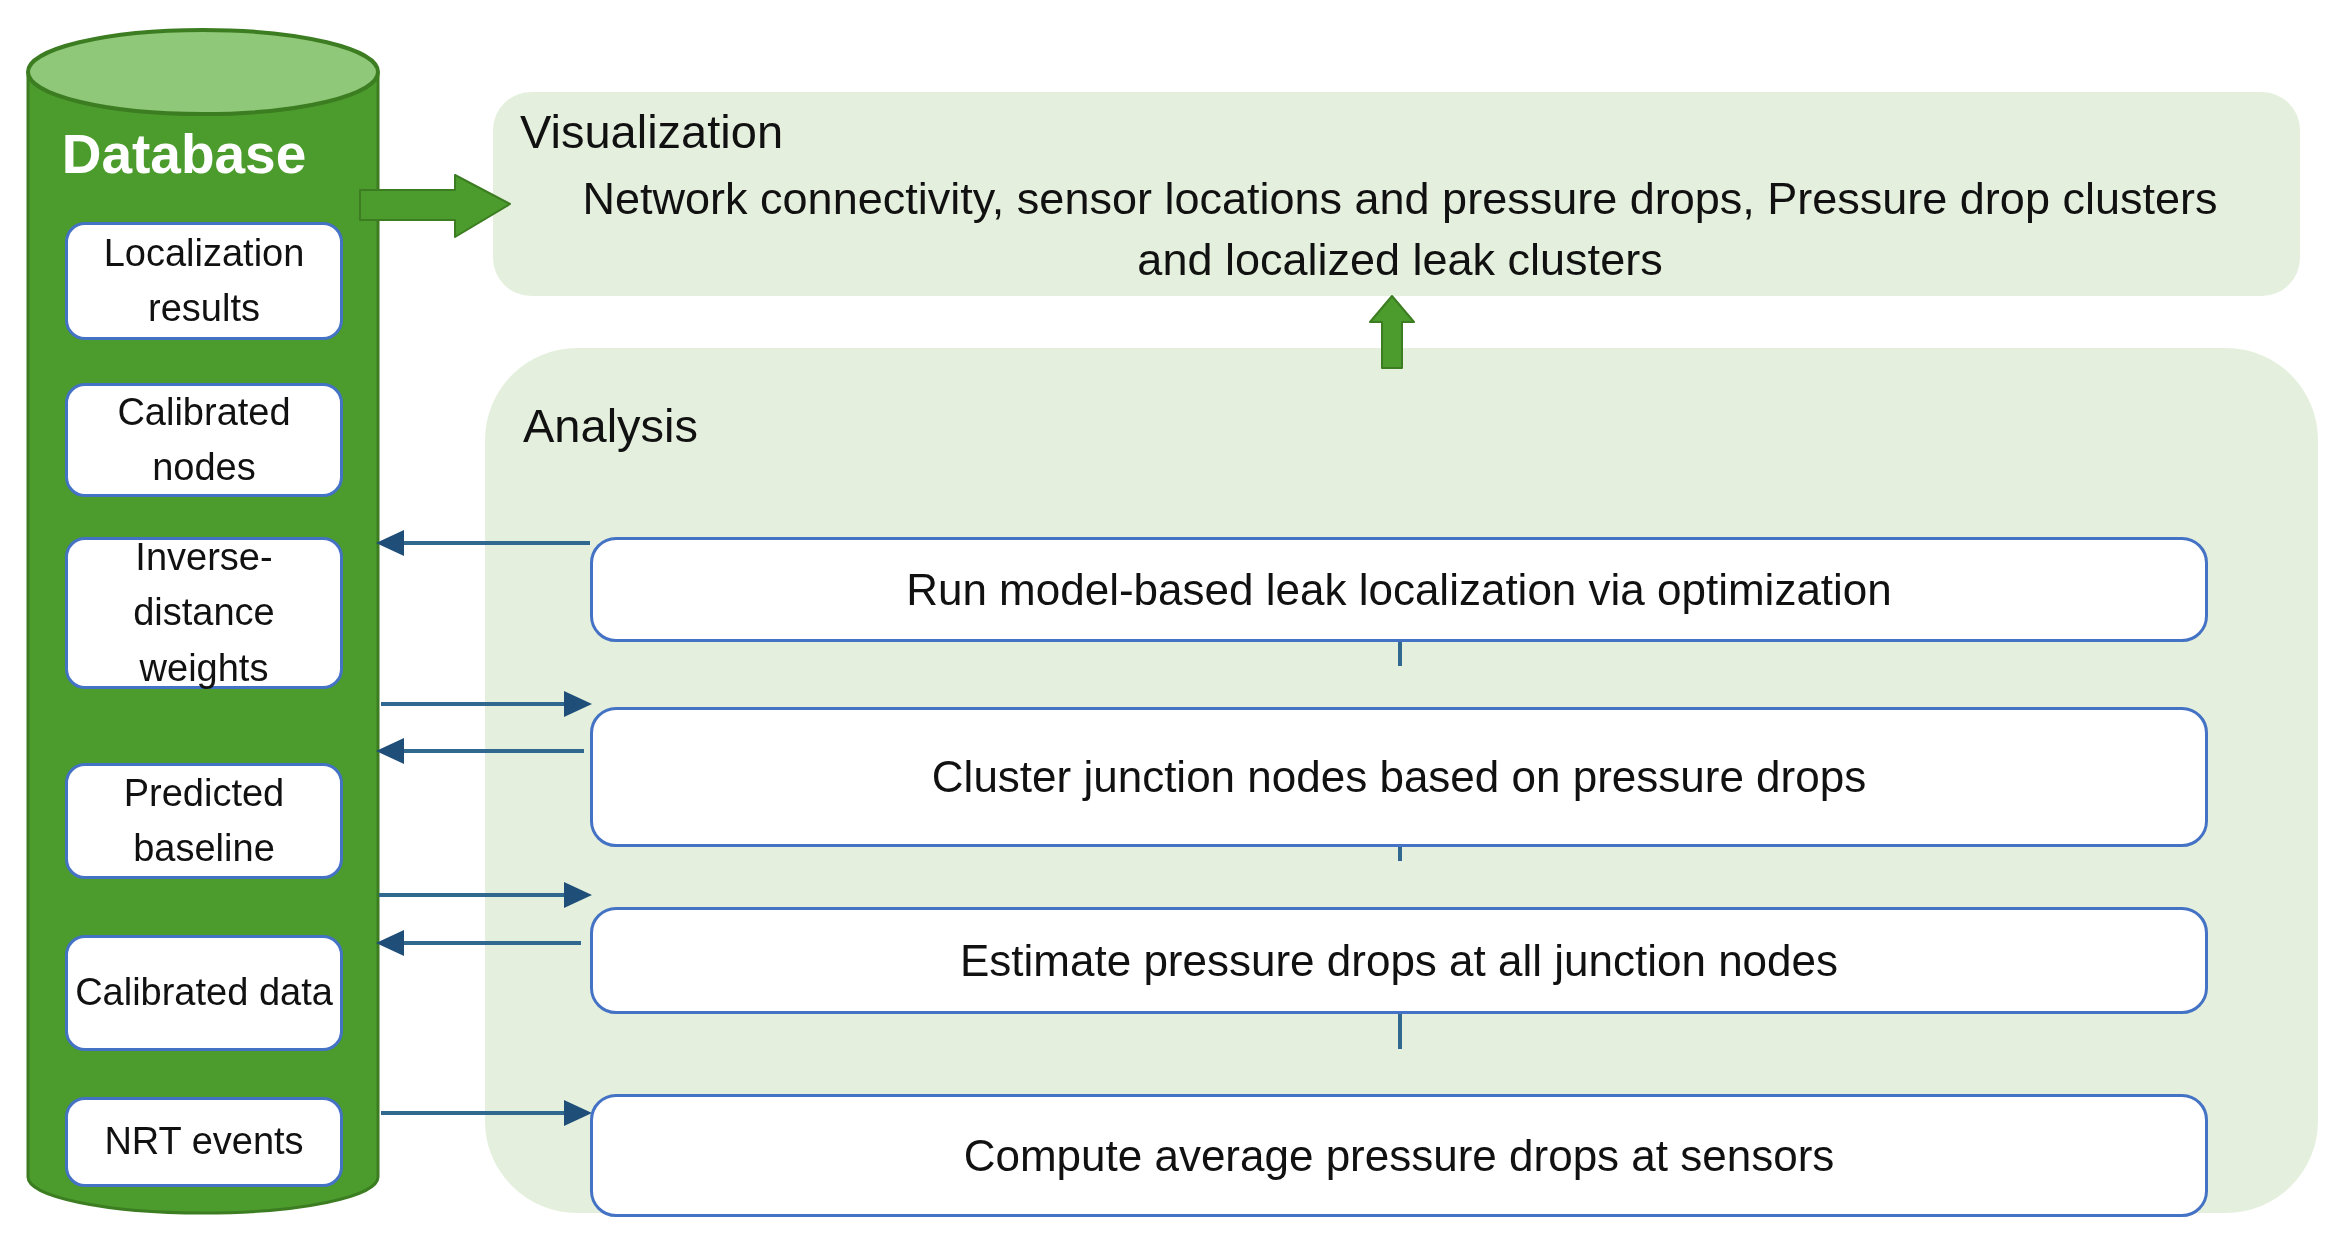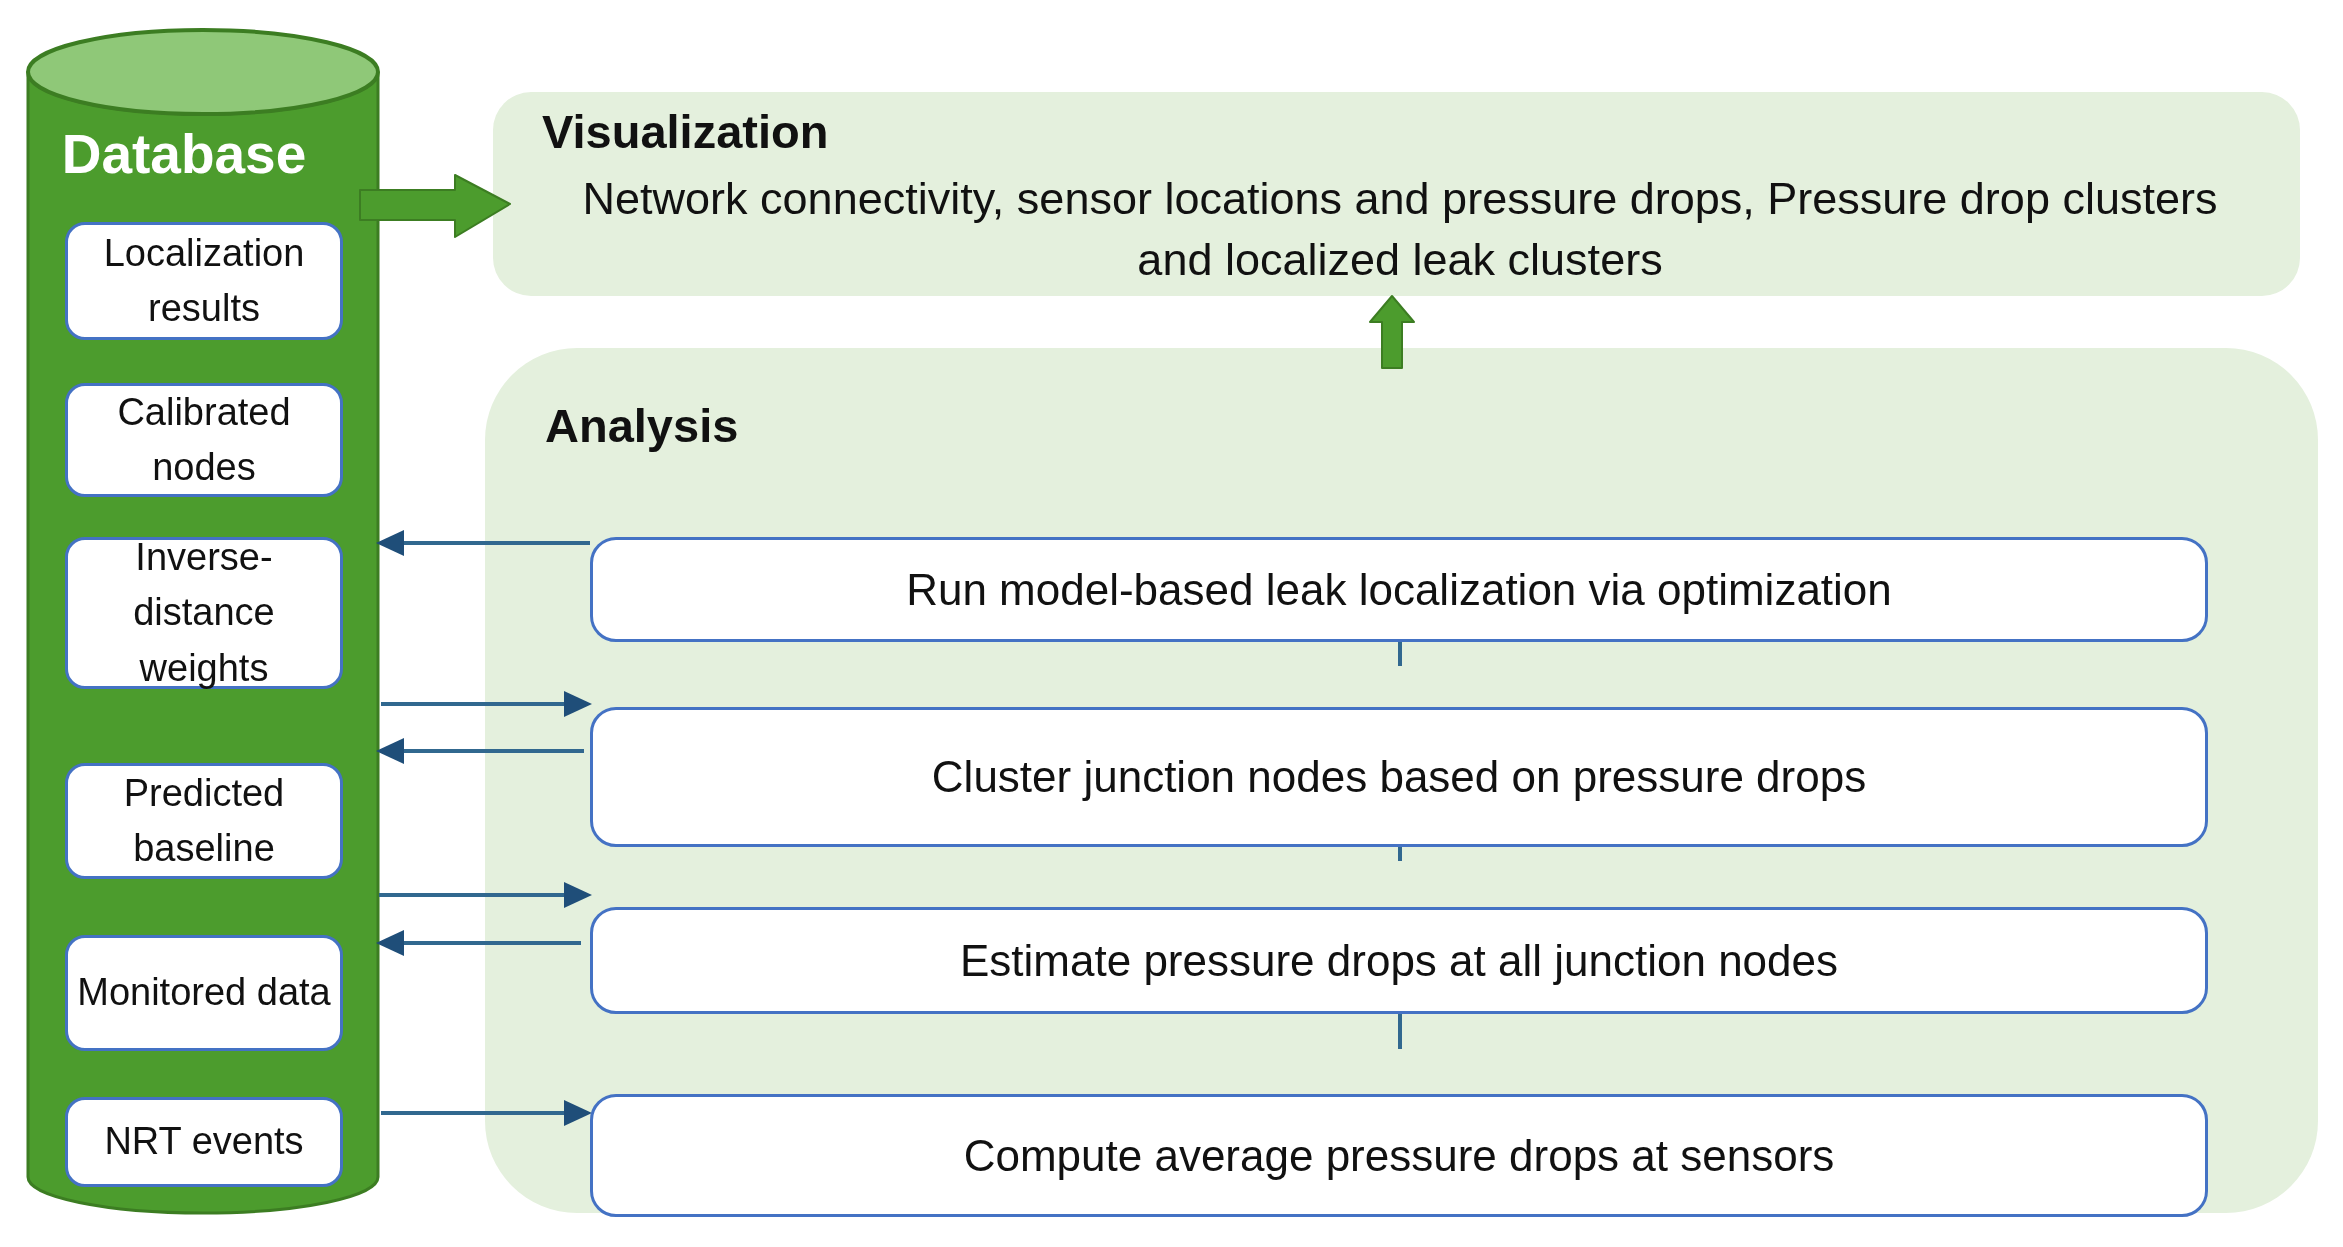--- a/index.html
+++ b/index.html
@@ -13,22 +13,22 @@
   
   .panel{
     position:absolute;
     background:var(--panel-green);
     z-index:1;
   }
   .panel-viz{left:493px;top:92px;width:1807px;height:204px;border-radius:38px;}
   .panel-analysis{left:485px;top:348px;width:1833px;height:865px;border-radius:92px;}
   .panel-title{
     position:absolute;
-    font-size:47px;font-weight:bold;color:#111;
-    z-index:4;white-space:nowrap;margin-left:22px;
+    font-size:47px;font-weight:normal;color:#111;
+    z-index:4;white-space:nowrap;
   }
   .viz-title{left:520px;top:104px;}
   .analysis-title{left:523px;top:398px;}
   .viz-body{
     position:absolute;left:510px;top:168px;width:1780px;
     text-align:center;font-size:45px;line-height:1.36;color:#111;
     z-index:4;
   }
   
   .svg-layer{position:absolute;left:0;top:0;z-index:2;}
@@ -148,21 +148,21 @@
   <div class="db-item dbi-2">
     <span>Calibrated nodes</span>
   </div>
   <div class="db-item dbi-3">
     <span>Inverse-distance weights</span>
   </div>
   <div class="db-item dbi-4">
     <span>Predicted baseline</span>
   </div>
   <div class="db-item dbi-5">
-    <span>Monitored data</span>
+    <span>Calibrated data</span>
   </div>
   <div class="db-item dbi-6">
     <span>NRT events</span>
   </div>
 
   <div class="panel-title viz-title">Visualization</div>
   <div class="viz-body">
     <div>Network connectivity, sensor locations and pressure drops, Pressure drop clusters</div>
     <div>and localized leak clusters</div>
   </div>

